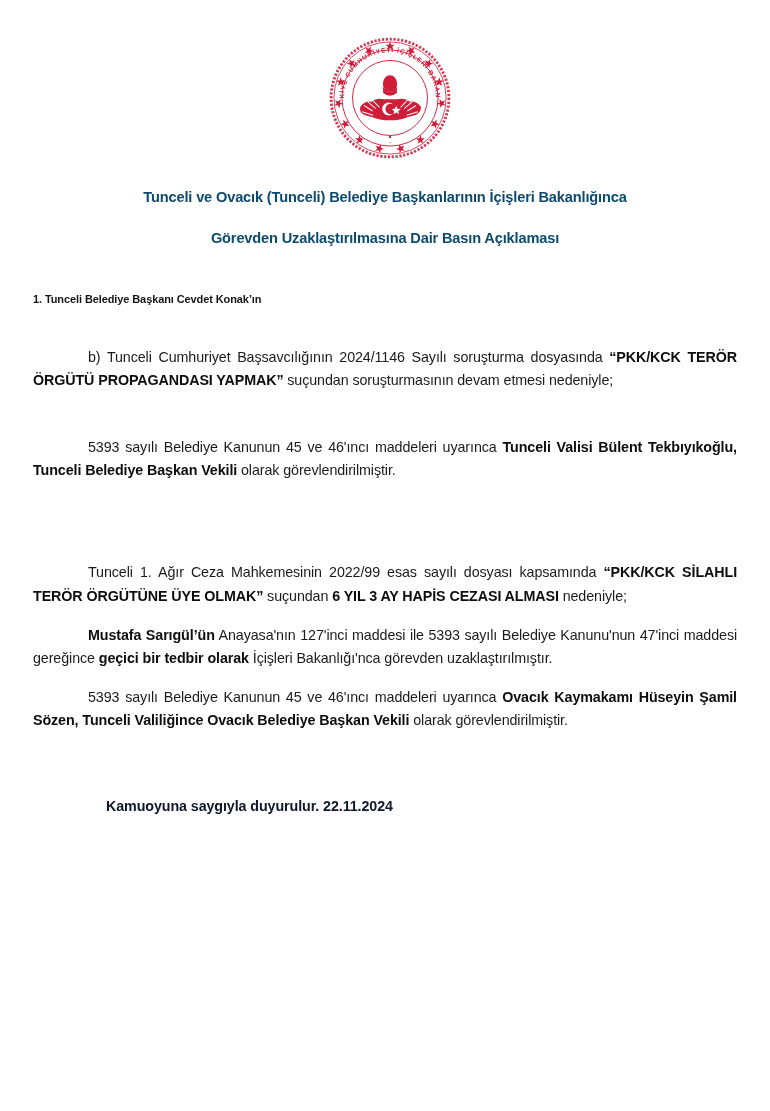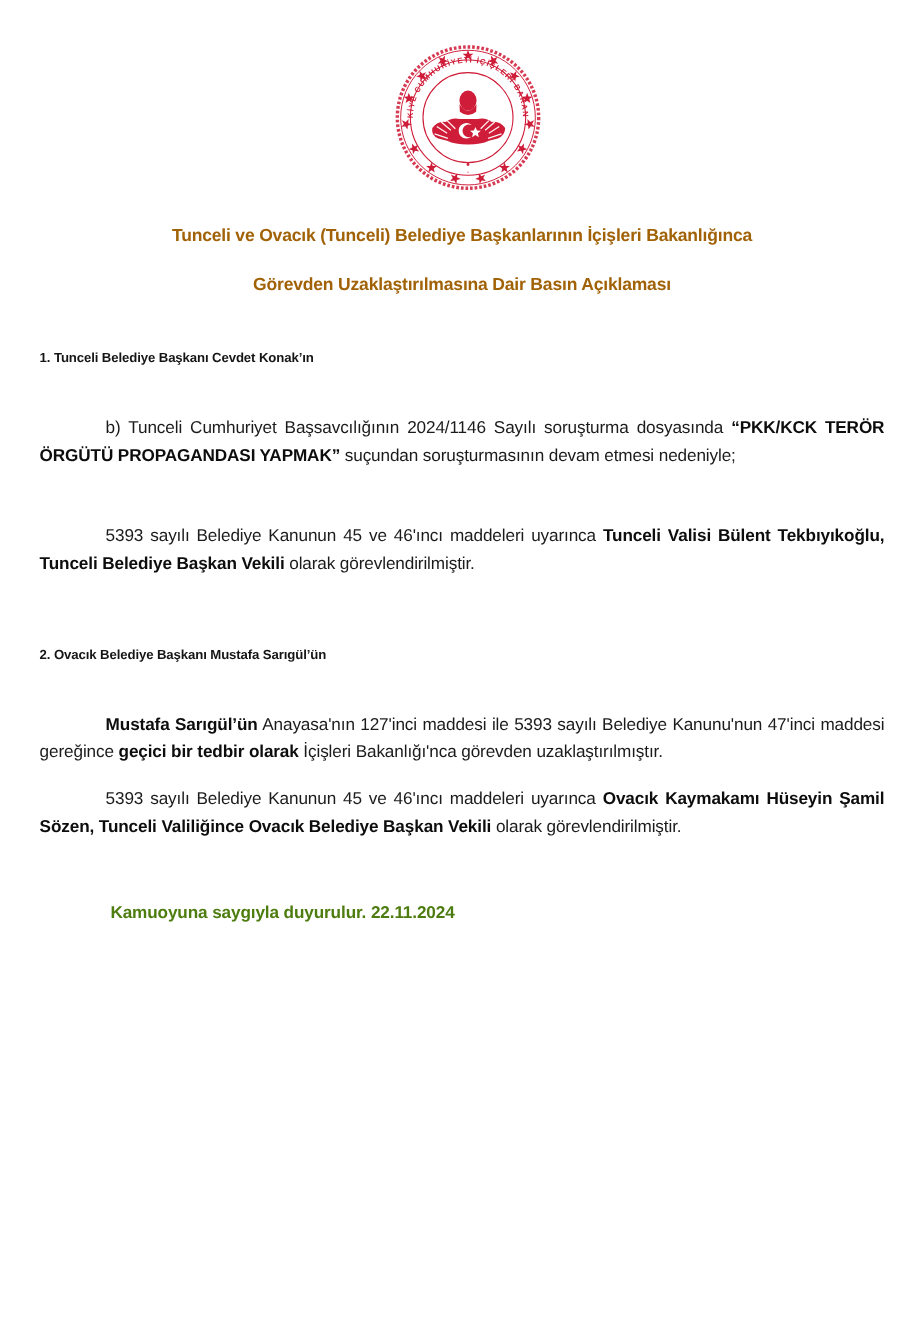--- a/index.html
+++ b/index.html
@@ -42,21 +42,21 @@
   
   .title-block {
     margin-top: 28px;
     text-align: center;
     padding: 0 60px;
   }
   .title-line {
     font-size: 14.6px;
     font-weight: bold;
     letter-spacing: -0.15px;
-    color: #a16207;
+    color: #0c4a6e;
     line-height: 1.35;
   }
   .title-line + .title-line {
     margin-top: 21px;
   }
 
   
   .content {
     margin-top: 44px;
     padding-left: 33px;
@@ -84,23 +84,23 @@
   p.para b, h2.section-heading b { font-weight: bold; color: #0d0d0d; }
 
   .gap-sm  { height: 16px; }
   .gap-md  { height: 22px; }
   .gap-xl  { height: 57px; }
   .gap-xxl { height: 48px; }
 
   p.closing {
     font-size: 14.3px;
     font-weight: bold;
-    margin: 4px;
+    margin: 18px;
     text-indent: 55px;
-    color: #4d7c0f;
+    color: #0f172a;
     letter-spacing: -0.1px;
   }
 </style>
 </head>
 <body>
 
 <div class="page">
 
   <div class="emblem-wrap">
     <svg class="emblem" viewBox="0 0 200 200" aria-hidden="true">
@@ -210,24 +210,24 @@
 
     <div class="gap-md"></div>
 
 
     <div class="gap-md"></div>
 
     <p class="para"><span>5393 sayılı Belediye Kanunun 45 ve 46'ıncı maddeleri uyarınca </span><b>Tunceli Valisi Bülent Tekbıyıkoğlu, Tunceli Belediye Başkan Vekili</b><span> olarak görevlendirilmiştir.</span></p>
 
     <div class="gap-xl"></div>
 
-    <h2 class="section-heading">2. Ovacık Belediye Başkanı Mustafa Sarıgül’ün</h2>
-
-    <div class="gap-md"></div>
-
+
+    <div class="gap-md"></div>
+
+    <p class="para"><span>Tunceli 1. Ağır Ceza Mahkemesinin 2022/99 esas sayılı dosyası kapsamında </span><b>“PKK/KCK SİLAHLI TERÖR ÖRGÜTÜNE ÜYE OLMAK”</b><span> suçundan </span><b>6 YIL 3 AY HAPİS CEZASI ALMASI</b><span> nedeniyle;</span></p>
 
     <div class="gap-sm"></div>
 
     <p class="para"><b>Mustafa Sarıgül’ün</b><span> Anayasa'nın 127'inci maddesi ile 5393 sayılı Belediye Kanunu'nun 47'inci maddesi gereğince </span><b>geçici bir tedbir olarak</b><span> İçişleri Bakanlığı'nca görevden uzaklaştırılmıştır.</span></p>
 
     <div class="gap-sm"></div>
 
     <p class="para"><span>5393 sayılı Belediye Kanunun 45 ve 46'ıncı maddeleri uyarınca </span><b>Ovacık Kaymakamı Hüseyin Şamil Sözen, Tunceli Valiliğince Ovacık Belediye Başkan Vekili</b><span> olarak görevlendirilmiştir.</span></p>
 
     <div class="gap-xxl"></div>

